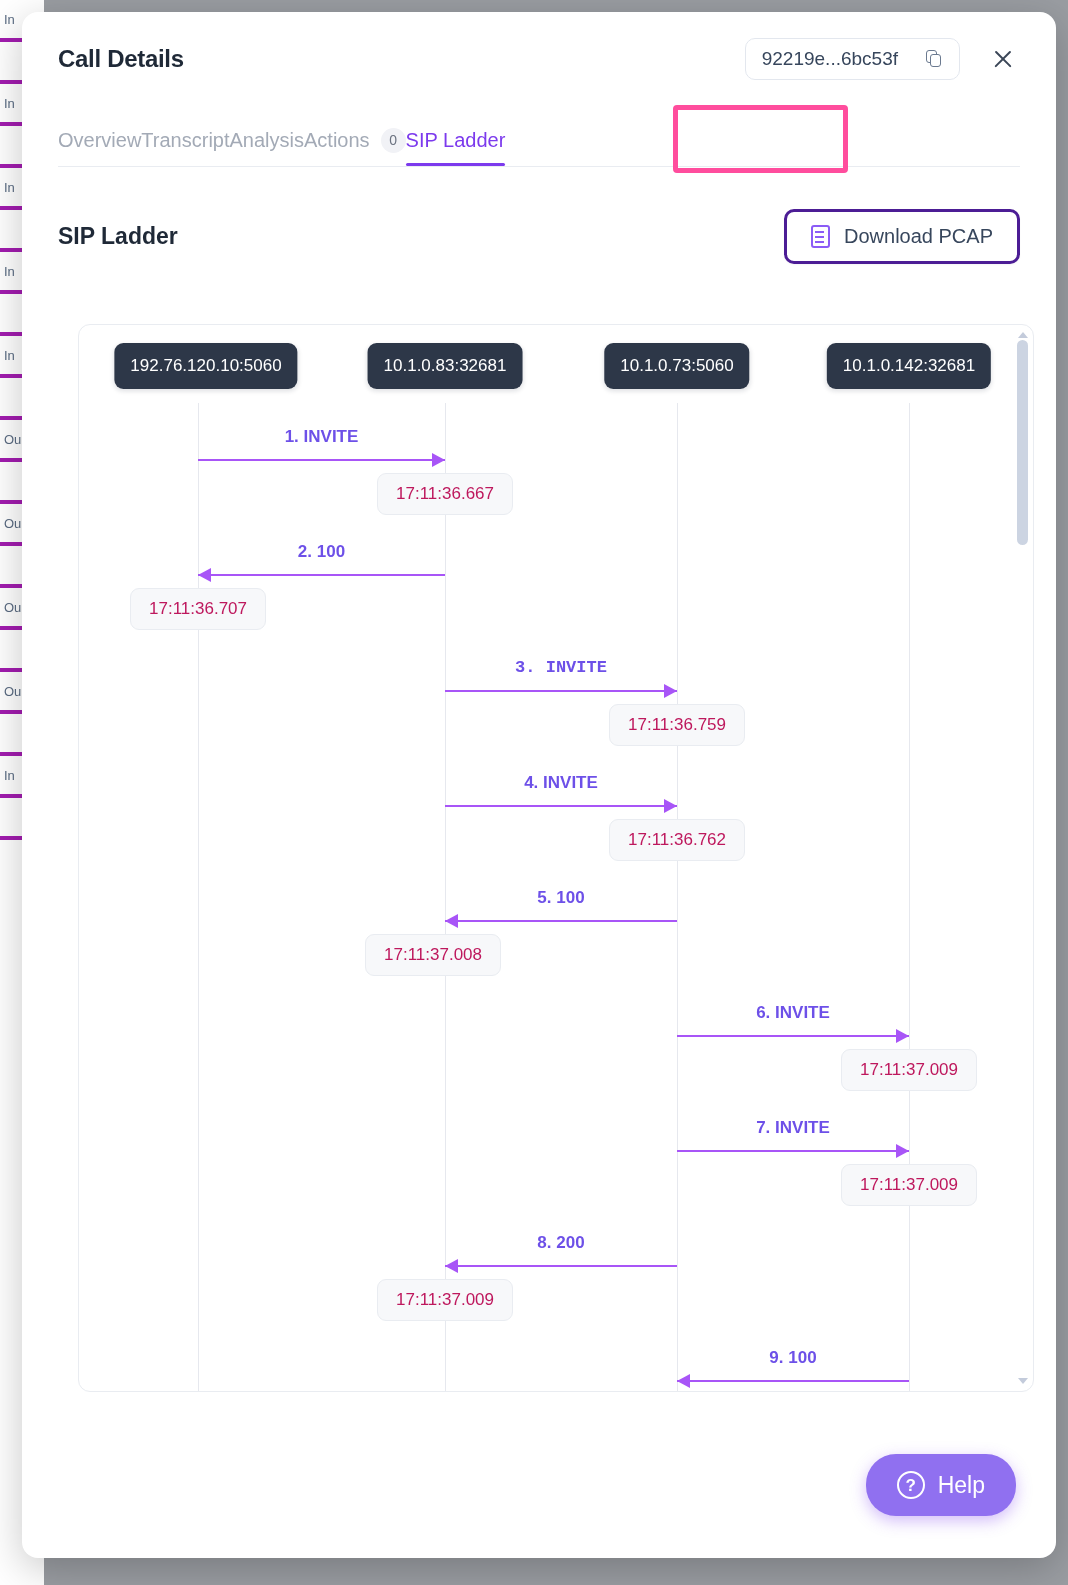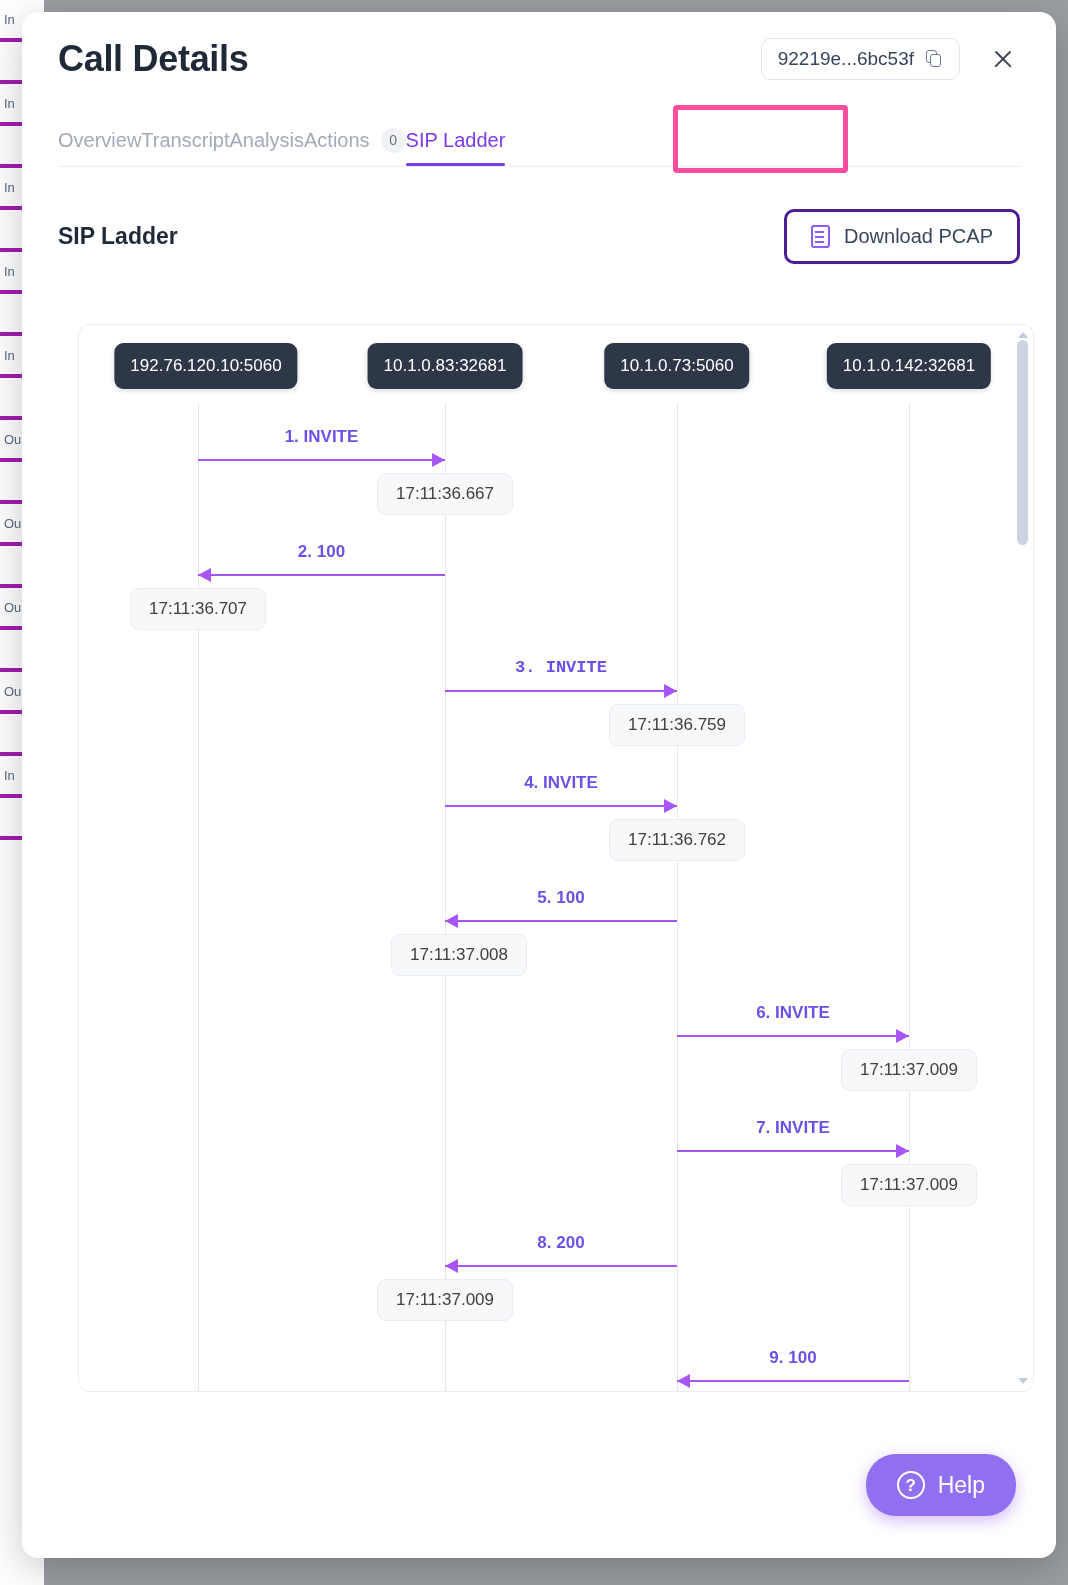--- a/index.html
+++ b/index.html
@@ -32,25 +32,25 @@
     background:#ffffff; border-radius:16px;
     box-shadow:0 10px 40px rgba(0,0,0,.22);
     overflow:hidden;
   }
 
   
   #modal-header {
     display:flex; align-items:center; padding:26px 36px 0 36px;
   }
   #page-title {
-    font-size:36px; font-weight:bold; color:#1f2937; letter-spacing:-.3px;
+    font-size:24px; font-weight:bold; color:#1f2937; letter-spacing:-.3px;
     flex:1;
   }
   #callid-chip {
-    display:flex; align-items:center; gap:12px;
+    display:flex; align-items:center; gap:28px;
     border:1px solid #e3e7ee; border-radius:10px;
     padding:9px 16px; background:#fff; cursor:pointer;
   }
   #callid-chip .cid-text { font-size:19px; color:#37465c; }
   .copy-ico { width:17px; height:19px; position:relative; display:inline-block; }
   .copy-ico i, .copy-ico b {
     position:absolute; display:block; border:1.8px solid #6b7a90; border-radius:3px;
   }
   .copy-ico i { left:0; top:0; width:11px; height:13px; }
   .copy-ico b { left:4px; top:4px; width:11px; height:13px; background:#fff; }
@@ -138,21 +138,21 @@
   }
   .msg-head.right { border-left:13px solid #a855f7; }
   .msg-head.left  { border-right:13px solid #a855f7; }
   .msg-label {
     position:absolute; transform:translateX(-50%);
     font-size:17px; font-weight:bold; color:#6d50e8; white-space:nowrap;
   }
   .ts-chip {
     position:absolute; transform:translateX(-50%);
     background:#f7f8fa; border:1px solid #e9ecf1; border-radius:9px;
-    padding:10px 18px; font-size:17px; color:#404040; white-space:nowrap;
+    padding:10px 18px; font-size:17px; color:#be185d; white-space:nowrap;
   }
 
   
   #ladder-scrollbar {
     position:absolute; right:3px; top:4px; bottom:4px; width:15px;
     display:flex; flex-direction:column; align-items:center; cursor:pointer;
   }
   #sb-up, #sb-down {
     width:0; height:0; border-left:5.5px solid transparent;
     border-right:5.5px solid transparent; flex:none;
@@ -286,21 +286,21 @@
         <div class="msg-head right" style="top: 358.7px; left: 585px;"></div>
         <div class="msg-label" style="left: 482px; top: 333px; font-family: Liberation Mono, monospace;">3. INVITE</div>
         <div class="ts-chip" style="left: 598px; top: 379px;">17:11:36.759</div>
         <div class="msg-line" style="left: 366px; width: 232px; top: 480px;"></div>
         <div class="msg-head right" style="top: 473.7px; left: 585px;"></div>
         <div class="msg-label" style="left: 482px; top: 448px;">4. INVITE</div>
         <div class="ts-chip" style="left: 598px; top: 494px;">17:11:36.762</div>
         <div class="msg-line" style="left: 366px; width: 232px; top: 595px;"></div>
         <div class="msg-head left" style="top: 588.7px; left: 366px;"></div>
         <div class="msg-label" style="left: 482px; top: 563px;">5. 100</div>
-        <div class="ts-chip" style="left: 380px; top: 609px;">17:11:37.008</div>
+        <div class="ts-chip" style="left: 354px; top: 609px;">17:11:37.008</div>
         <div class="msg-line" style="left: 598px; width: 232px; top: 710px;"></div>
         <div class="msg-head right" style="top: 703.7px; left: 817px;"></div>
         <div class="msg-label" style="left: 714px; top: 678px;">6. INVITE</div>
         <div class="ts-chip" style="left: 830px; top: 724px;">17:11:37.009</div>
         <div class="msg-line" style="left: 598px; width: 232px; top: 825px;"></div>
         <div class="msg-head right" style="top: 818.7px; left: 817px;"></div>
         <div class="msg-label" style="left: 714px; top: 793px;">7. INVITE</div>
         <div class="ts-chip" style="left: 830px; top: 839px;">17:11:37.009</div>
         <div class="msg-line" style="left: 366px; width: 232px; top: 940px;"></div>
         <div class="msg-head left" style="top: 933.7px; left: 366px;"></div>

